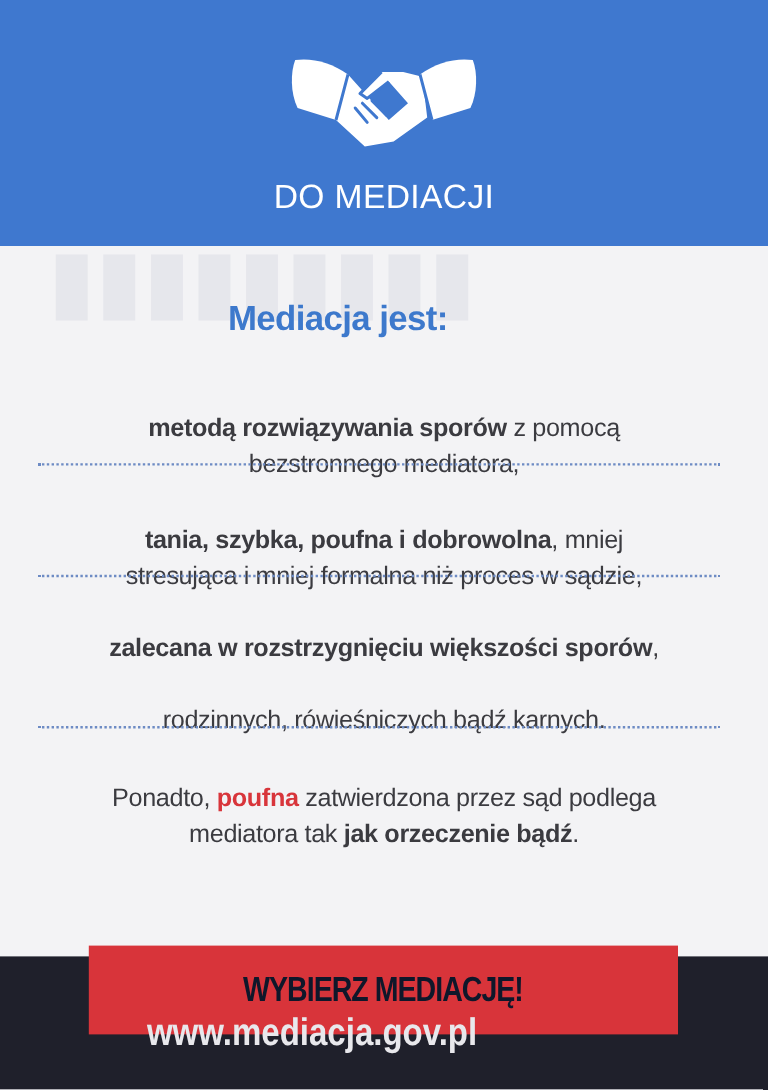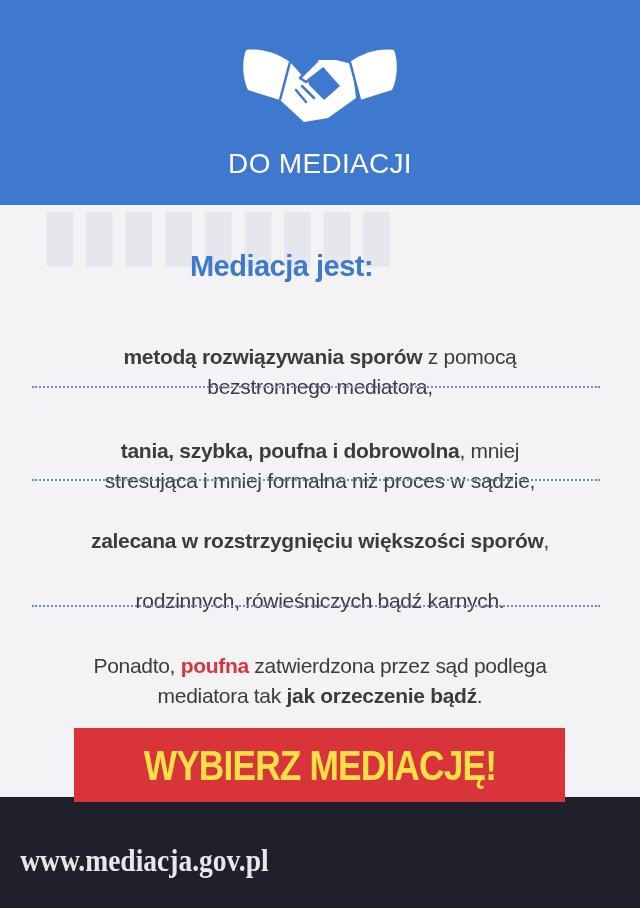--- a/index.html
+++ b/index.html
@@ -93,49 +93,49 @@
       border-top: 2px dotted #6d8bc4;
     }
     .bottom-band {
       position: absolute;
       left: 0; top: 797px;
       width: 640px; height: 111px;
       background: #1f202b;
     }
     .cta {
       position: absolute;
-      left: 74px; top: 728px;
+      left: 74px; top: 788px;
       width: 491px; height: 74px;
       background: #d8343a;
       border: none;
       padding: 0;
       margin: 0;
       cursor: pointer;
-      color: #fde047;
+      color: #0f172a;
       font-family: "Liberation Sans", "DejaVu Sans", sans-serif;
       font-weight: bold;
-      font-size: 43px;
+      font-size: 29px;
       letter-spacing: -1px;
       line-height: 74px;
       text-align: center;
     }
     .cta span {
       display: inline-block;
       transform: scaleX(0.82);
     }
     .url {
       position: absolute;
       left: 0; top: 838px;
       width: 520px;
+      text-align: center;
       color: #e8e8ec;
       font-weight: bold;
       font-size: 32px;
       line-height: 44px;
       text-decoration: none;
-      font-family: Liberation Serif, serif;
     }
     .url span {
       display: inline-block;
       transform: scaleX(0.86);
     }
   </style>
 </head>
 <body>
 
 <div class="top-band">

